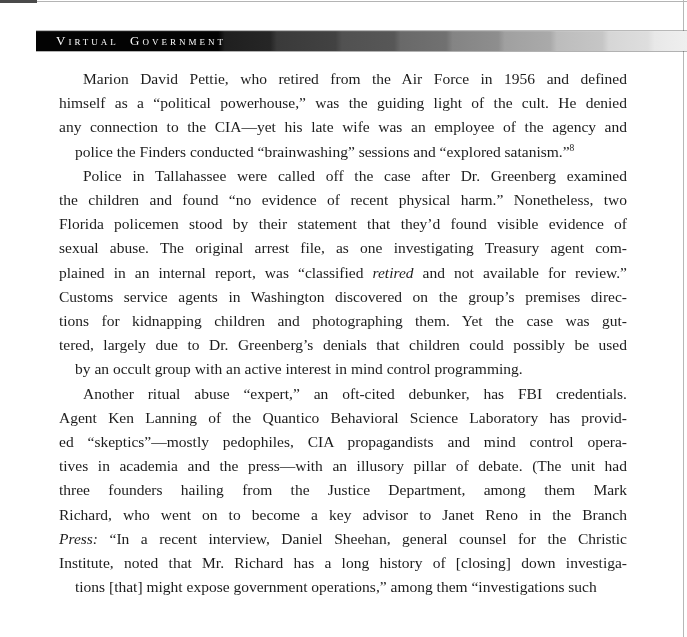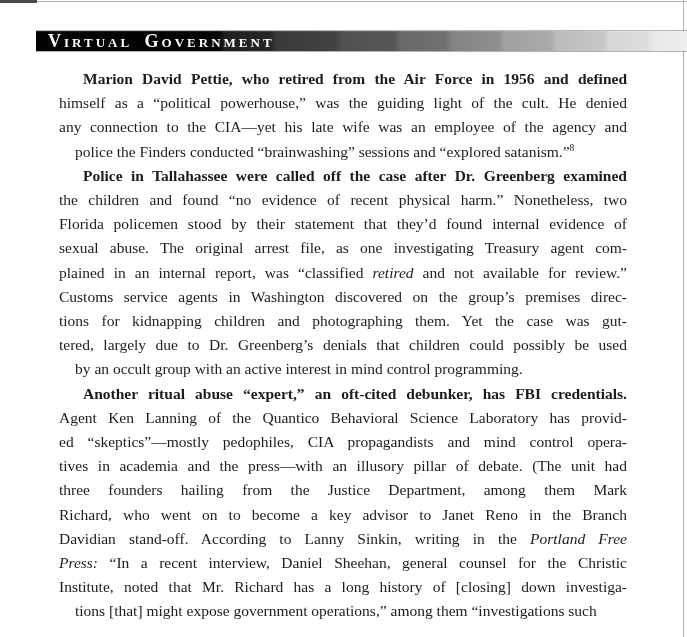--- a/index.html
+++ b/index.html
@@ -36,43 +36,42 @@
       #696969 56%, #717171 63%,
       #848484 64%, #8e8e8e 71%,
       #a0a0a0 72%, #aaaaaa 79%,
       #bcbcbc 80%, #c6c6c6 87%,
       #d6d6d6 88%, #dedede 94%,
       #e8e8e8 95%, #efefef 100%);
     box-shadow: 0 1px 0 rgba(0,0,0,0.30), 0 -1px 0 rgba(0,0,0,0.28),
                 inset 0 1px 0 rgba(255,255,255,0.10);
   }
   .header-title {
-    padding-left: 12px;
+    padding-left: 20px;
     line-height: 20px;
     font-variant: small-caps;
-    font-size: 18px;
+    font-size: 13px;
     letter-spacing: 3px;
     word-spacing: 5px;
     color: #ffffff;
     white-space: nowrap;
-    font-weight: bold;
   }
 
   
   .text-block {
     position: absolute; left: 59px; top: 67px; width: 568px;
     font-size: 15.5px;
     line-height: 24.2px;
     color: #1c1c1c;
   }
   .line {
     text-align: justify;
     text-align-last: justify;
   }
-  .line.indent { text-indent: 24px; font-weight: bold; }
+  .line.indent { text-indent: 24px; }
   .line.last { text-align-last: left; margin-left: 16px; }
   .seg-i { font-style: italic; }
   .seg-sup { vertical-align: super; font-size: 9.5px; line-height: 0; }
 </style>
 </head>
 <body>
 
 <div class="edge-top"></div>
 <div class="edge-top-left-mark"></div>
 <div class="edge-right"></div>
@@ -84,33 +83,32 @@
 <div class="text-block">
     <div class="para">
       <div class="line indent"><span>Marion David Pettie, who retired from the Air Force in 1956 and defined</span></div>
       <div class="line"><span>himself as a “political powerhouse,” was the guiding light of the cult. He denied</span></div>
       <div class="line"><span>any connection to the CIA—yet his late wife was an employee of the agency and</span></div>
       <div class="line last"><span>police the Finders conducted “brainwashing” sessions and “explored satanism.”</span><span class="seg-sup">8</span></div>
     </div>
     <div class="para">
       <div class="line indent"><span>Police in Tallahassee were called off the case after Dr. Greenberg examined</span></div>
       <div class="line"><span>the children and found “no evidence of recent physical harm.” Nonetheless, two</span></div>
-      <div class="line"><span>Florida policemen stood by their statement that they’d found internal evidence of</span></div>
+      <div class="line"><span>Florida policemen stood by their statement that they’d found visible evidence of</span></div>
       <div class="line"><span>sexual abuse. The original arrest file, as one investigating Treasury agent com-</span></div>
       <div class="line"><span>plained in an internal report, was “classified </span><span class="seg-i">retired</span><span> and not available for review.”</span></div>
       <div class="line"><span>Customs service agents in Washington discovered on the group’s premises direc-</span></div>
       <div class="line"><span>tions for kidnapping children and photographing them. Yet the case was gut-</span></div>
       <div class="line"><span>tered, largely due to Dr. Greenberg’s denials that children could possibly be used</span></div>
       <div class="line last"><span>by an occult group with an active interest in mind control programming.</span></div>
     </div>
     <div class="para">
       <div class="line indent"><span>Another ritual abuse “expert,” an oft-cited debunker, has FBI credentials.</span></div>
       <div class="line"><span>Agent Ken Lanning of the Quantico Behavioral Science Laboratory has provid-</span></div>
       <div class="line"><span>ed “skeptics”—mostly pedophiles, CIA propagandists and mind control opera-</span></div>
       <div class="line"><span>tives in academia and the press—with an illusory pillar of debate. (The unit had</span></div>
       <div class="line"><span>three founders hailing from the Justice Department, among them Mark</span></div>
       <div class="line"><span>Richard, who went on to become a key advisor to Janet Reno in the Branch</span></div>
-      <div class="line"><span>Davidian stand-off. According to Lanny Sinkin, writing in the </span><span class="seg-i">Portland Free</span></div>
       <div class="line"><span class="seg-i">Press:</span><span> “In a recent interview, Daniel Sheehan, general counsel for the Christic</span></div>
       <div class="line"><span>Institute, noted that Mr. Richard has a long history of [closing] down investiga-</span></div>
       <div class="line last"><span>tions [that] might expose government operations,” among them “investigations such</span></div>
     </div>
   </div>
 
 </body></html>

